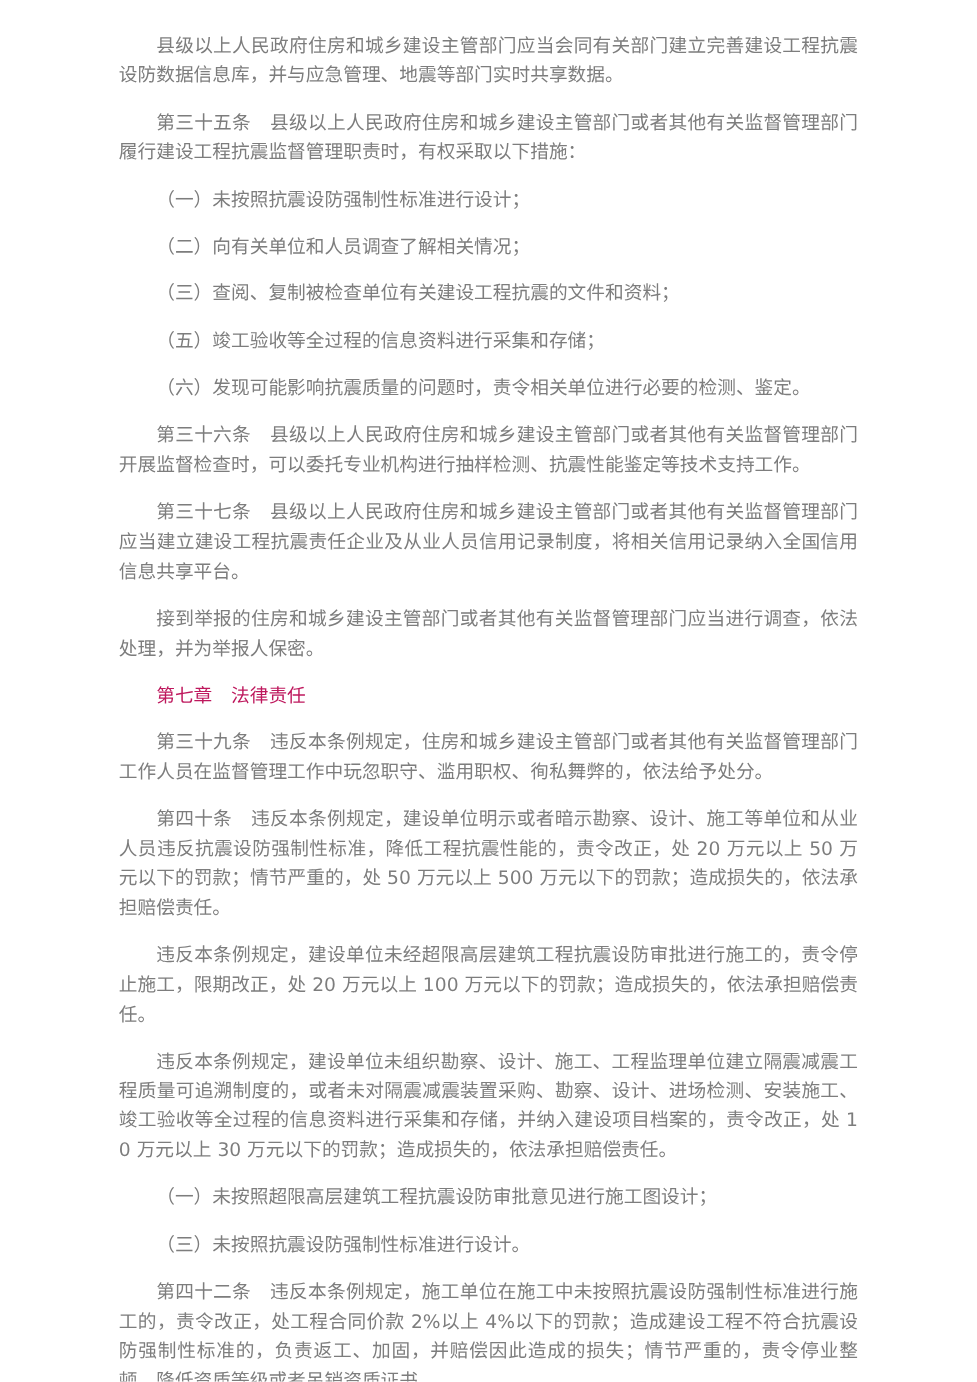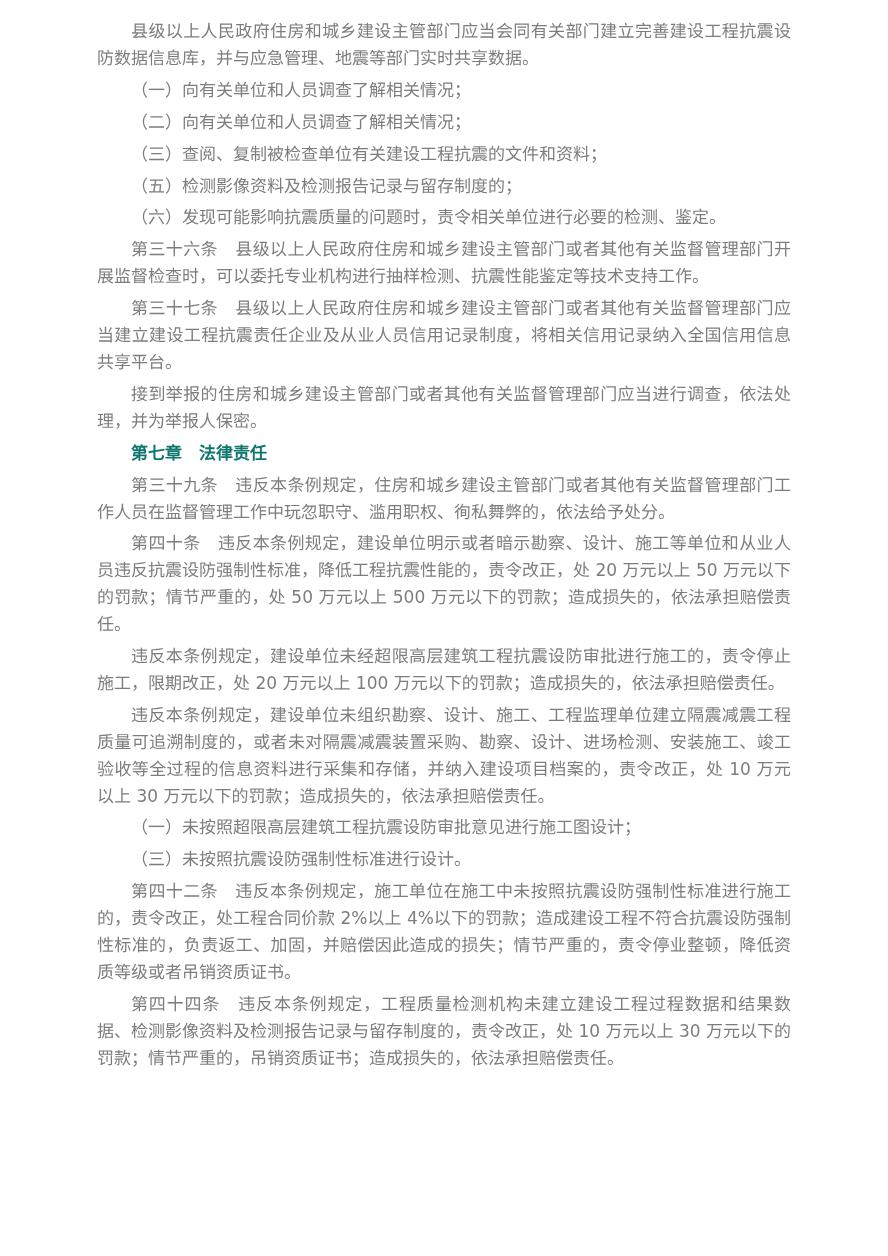--- a/index.html
+++ b/index.html
@@ -14,44 +14,45 @@
     font-family: "DejaVu Sans", sans-serif;
   }
   .page {
     box-sizing: border-box;
     width: 888px;
     min-height: 1256px;
     background: #ffffff;
     padding: 13px 92px 0 92px;
   }
   .content p {
-    margin: 5px;
+    margin: 16px;
     padding: 0;
     font-size: 17px;
     line-height: 26.9px;
     color: #7d7d7d;
     text-align: justify;
     text-indent: 2em;
     word-break: break-all;
   }
   .content p.heading {
-    font-weight: bold;
-    color: #0f766e;
+    font-weight: normal;
+    color: #be185d;
   }
 </style>
 </head>
 <body>
 
 <div class="page">
   <div class="content" id="doc-content">
       <p>县级以上人民政府住房和城乡建设主管部门应当会同有关部门建立完善建设工程抗震设防数据信息库，并与应急管理、地震等部门实时共享数据。</p>
-      <p>（一）向有关单位和人员调查了解相关情况；</p>
+      <p>第三十五条　县级以上人民政府住房和城乡建设主管部门或者其他有关监督管理部门履行建设工程抗震监督管理职责时，有权采取以下措施：</p>
+      <p>（一）未按照抗震设防强制性标准进行设计；</p>
       <p>（二）向有关单位和人员调查了解相关情况；</p>
       <p>（三）查阅、复制被检查单位有关建设工程抗震的文件和资料；</p>
-      <p>（五）检测影像资料及检测报告记录与留存制度的；</p>
+      <p>（五）竣工验收等全过程的信息资料进行采集和存储；</p>
       <p>（六）发现可能影响抗震质量的问题时，责令相关单位进行必要的检测、鉴定。</p>
       <p>第三十六条　县级以上人民政府住房和城乡建设主管部门或者其他有关监督管理部门开展监督检查时，可以委托专业机构进行抽样检测、抗震性能鉴定等技术支持工作。</p>
       <p>第三十七条　县级以上人民政府住房和城乡建设主管部门或者其他有关监督管理部门应当建立建设工程抗震责任企业及从业人员信用记录制度，将相关信用记录纳入全国信用信息共享平台。</p>
       <p>接到举报的住房和城乡建设主管部门或者其他有关监督管理部门应当进行调查，依法处理，并为举报人保密。</p>
       <p class="heading">第七章　法律责任</p>
       <p>第三十九条　违反本条例规定，住房和城乡建设主管部门或者其他有关监督管理部门工作人员在监督管理工作中玩忽职守、滥用职权、徇私舞弊的，依法给予处分。</p>
       <p>第四十条　违反本条例规定，建设单位明示或者暗示勘察、设计、施工等单位和从业人员违反抗震设防强制性标准，降低工程抗震性能的，责令改正，处 20 万元以上 50 万元以下的罚款；情节严重的，处 50 万元以上 500 万元以下的罚款；造成损失的，依法承担赔偿责任。</p>
       <p>违反本条例规定，建设单位未经超限高层建筑工程抗震设防审批进行施工的，责令停止施工，限期改正，处 20 万元以上 100 万元以下的罚款；造成损失的，依法承担赔偿责任。</p>
       <p>违反本条例规定，建设单位未组织勘察、设计、施工、工程监理单位建立隔震减震工程质量可追溯制度的，或者未对隔震减震装置采购、勘察、设计、进场检测、安装施工、竣工验收等全过程的信息资料进行采集和存储，并纳入建设项目档案的，责令改正，处 10 万元以上 30 万元以下的罚款；造成损失的，依法承担赔偿责任。</p>
       <p>（一）未按照超限高层建筑工程抗震设防审批意见进行施工图设计；</p>

